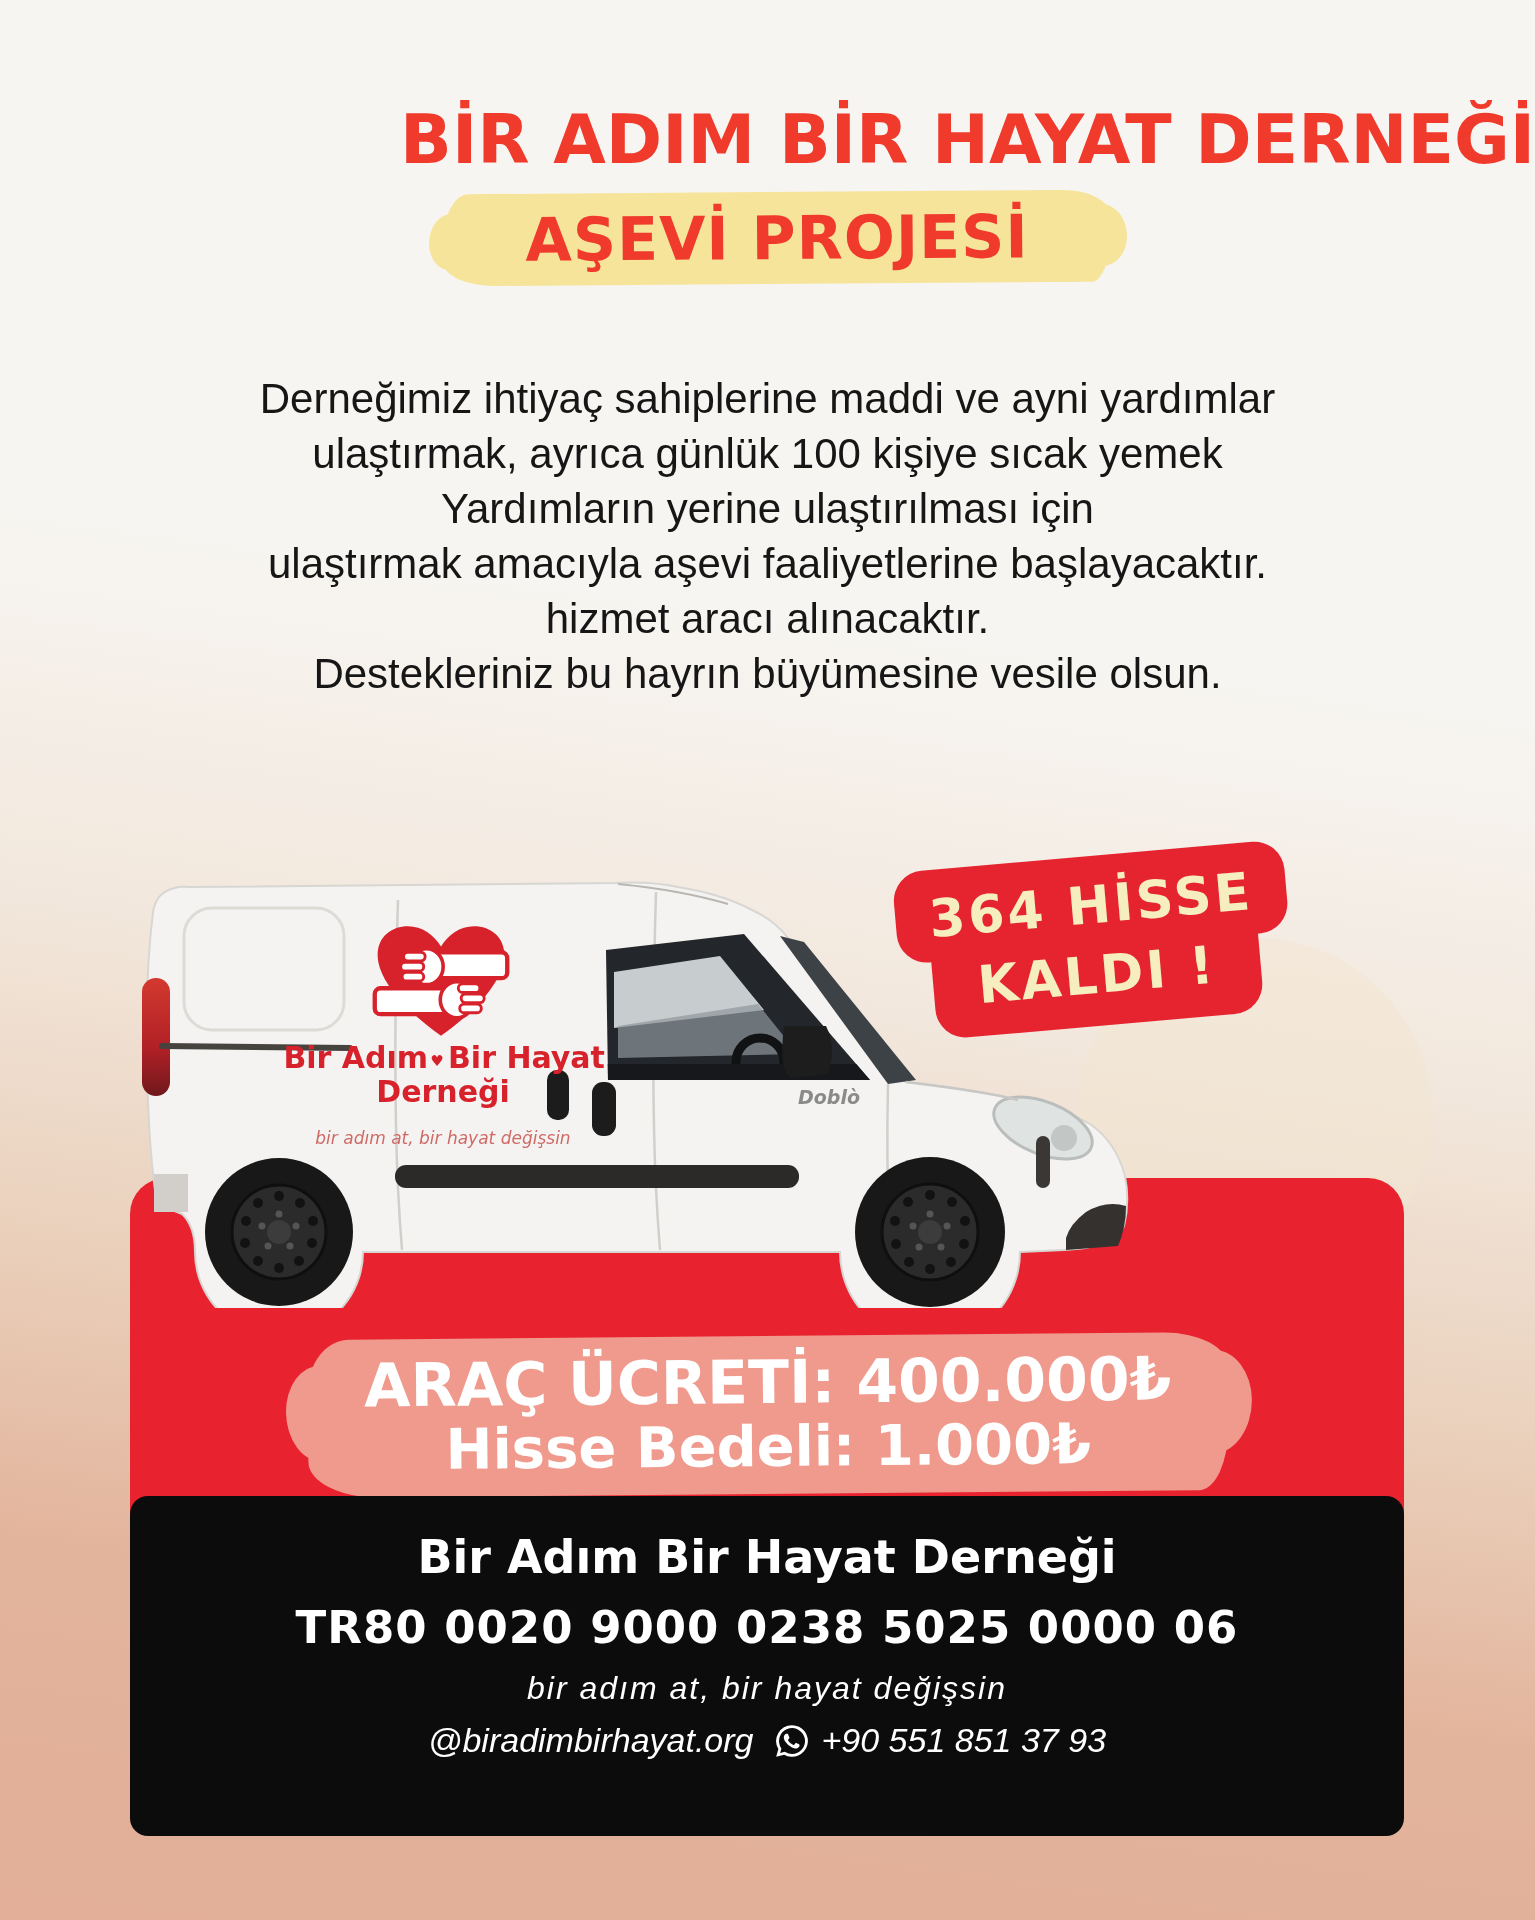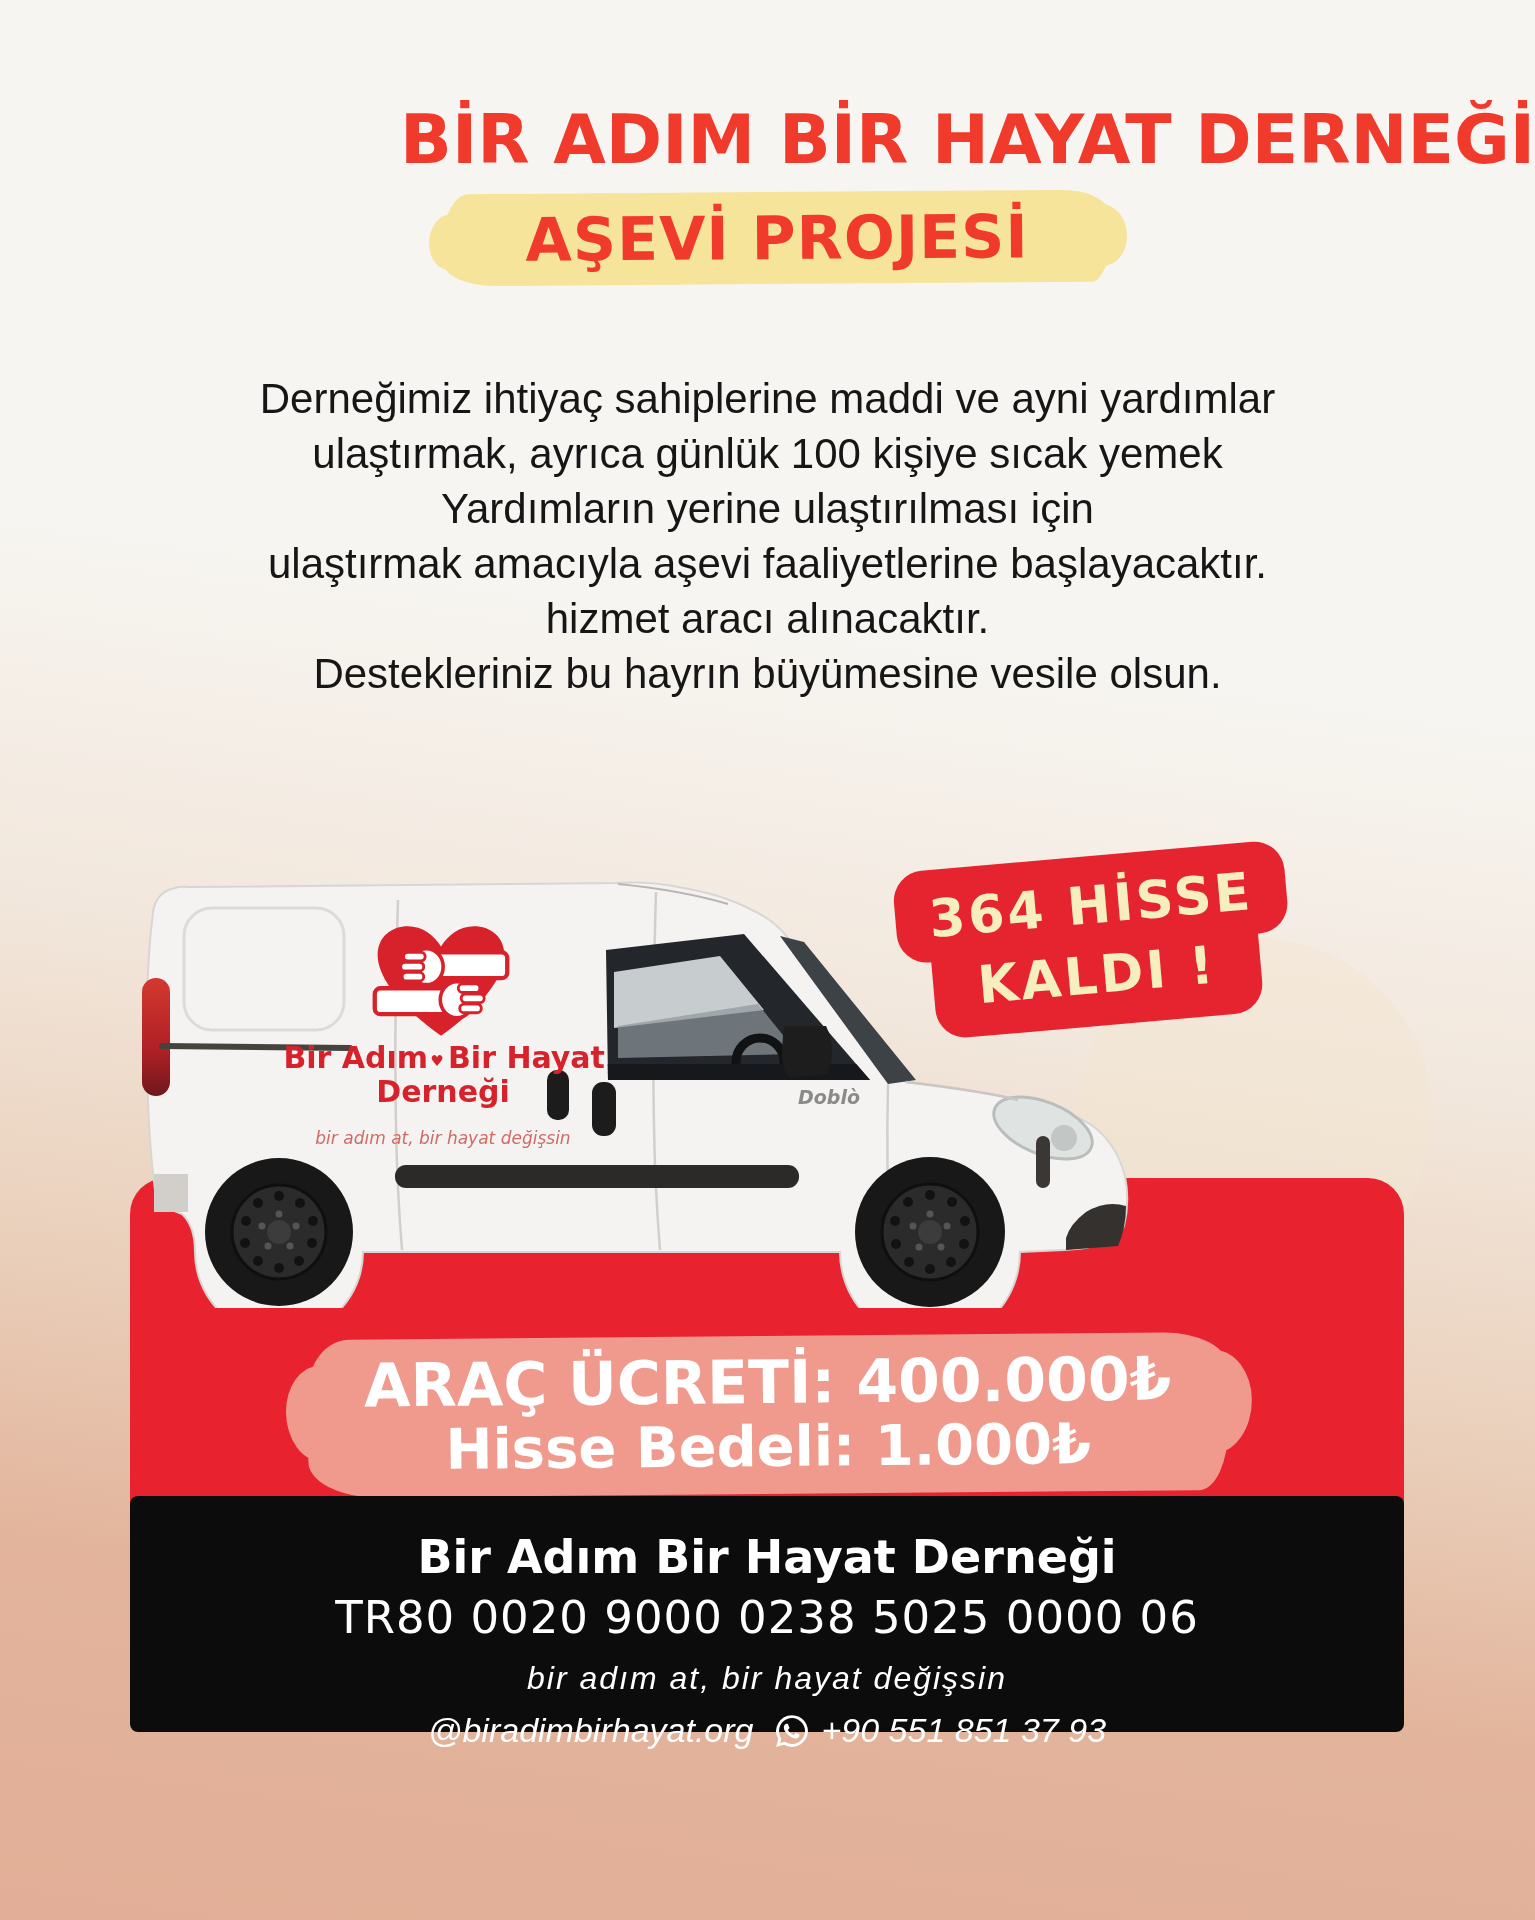--- a/index.html
+++ b/index.html
@@ -76,26 +76,26 @@
     background:#f09a8d;border-radius:55% 45% 40% 60%;z-index:-1;
   }
   .price-brush::after{
     content:"";position:absolute;right:-24px;top:18px;width:78px;height:104px;
     background:#f09a8d;border-radius:45% 55% 60% 40%;z-index:-1;
   }
   .price-line1{color:#fff;font-weight:bold;font-size:60px;line-height:1.08;}
   .price-line2{color:#fff;font-weight:bold;font-size:56px;line-height:1.15;}
   
   .black-box{
-    position:absolute;left:130px;top:1496px;width:1274px;height:236px;
-    background:#0d0c0d;border-radius:8px;z-index:4;
+    position:absolute;left:130px;top:1496px;width:1274px;height:340px;
+    background:#0d0c0d;border-radius:18px;z-index:4;
     text-align:center;color:#ffffff;
   }
   .bank-name{margin-top:36px;font-weight:bold;font-size:46px;line-height:1.1;}
-  .bank-iban{margin-top:10px;font-weight:normal;font-size:45px;letter-spacing:1px;line-height:1.1;}
+  .bank-iban{margin-top:20px;font-weight:bold;font-size:45px;letter-spacing:1px;line-height:1.1;}
   .bank-slogan{
     margin-top:18px;font-style:italic;font-weight:500;font-size:32px;
     font-family:"Liberation Sans",sans-serif;letter-spacing:2px;
   }
   .contact-row{
     margin-top:14px;font-size:34px;font-weight:300;
     font-family:"Liberation Sans",sans-serif;
     display:flex;align-items:center;justify-content:center;gap:10px;font-style:italic;
   }
   .wa-icon{width:38px;height:38px;display:inline-block;margin-left:10px;}

